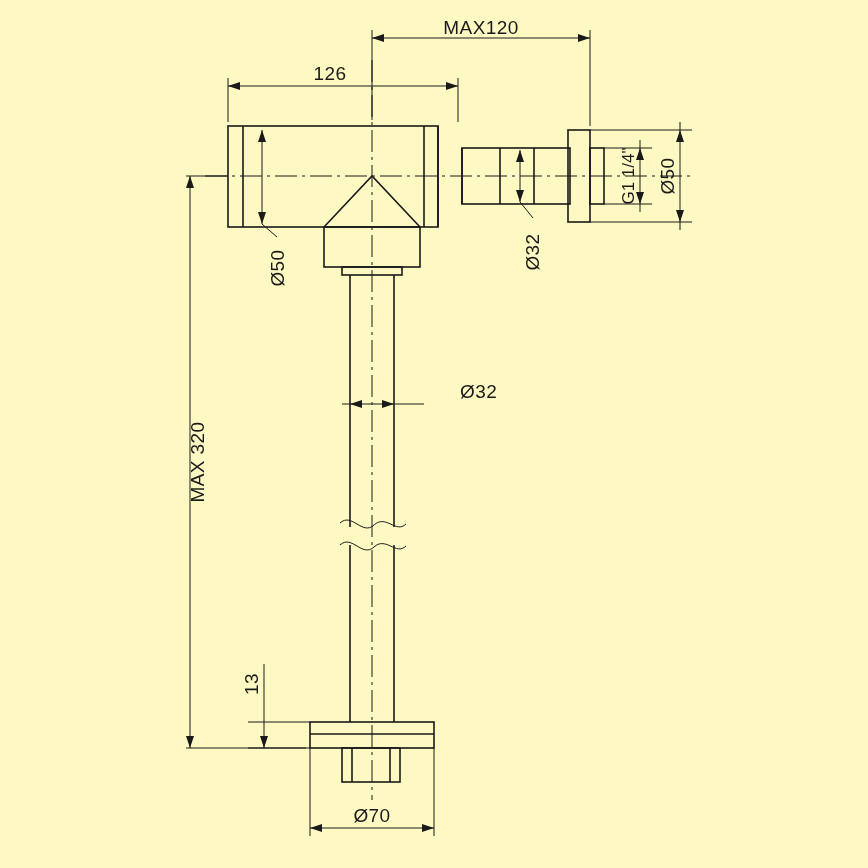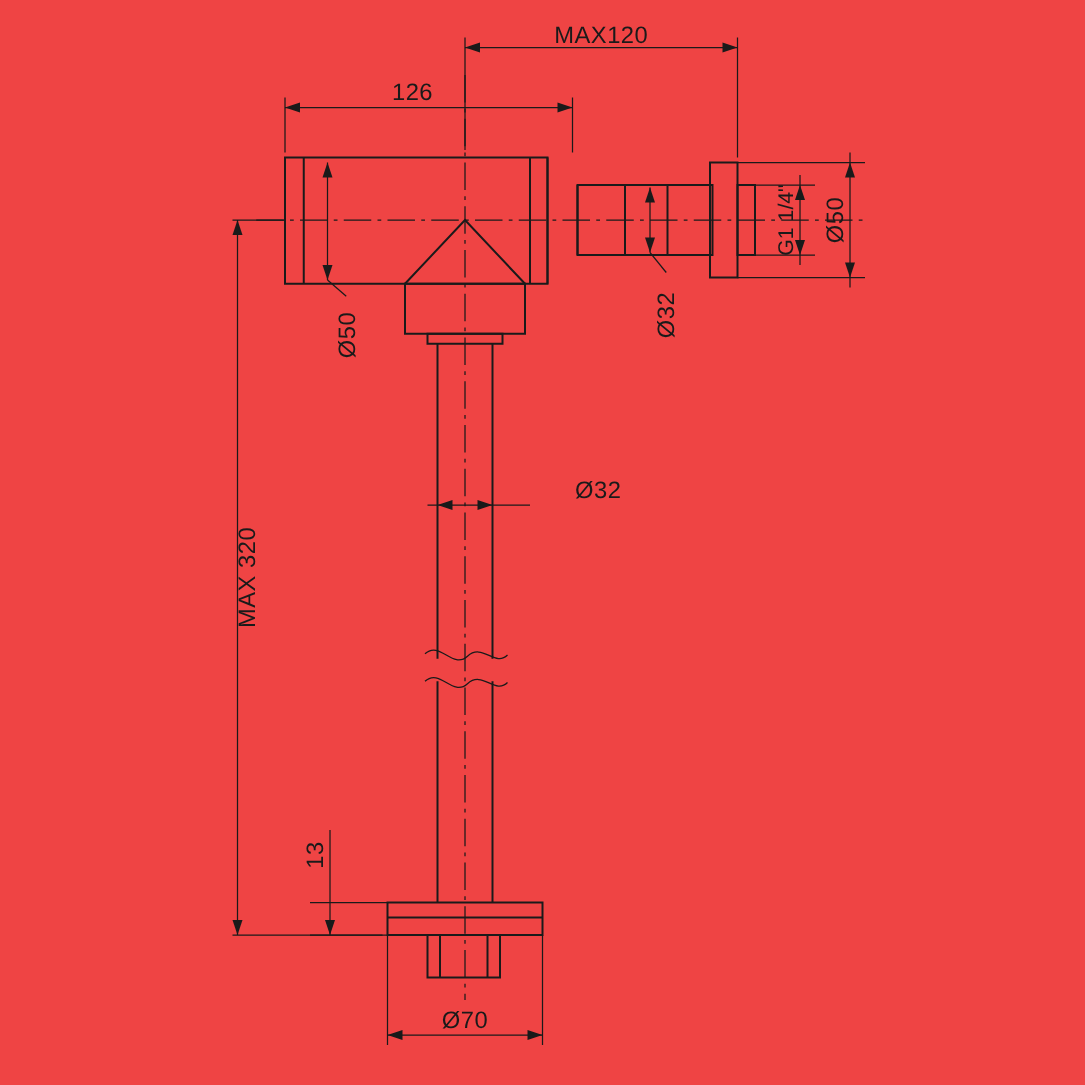--- a/index.html
+++ b/index.html
@@ -7,21 +7,21 @@
     padding: 0;
     background: #ffffff;
   }
   body {
     font-family: "Liberation Sans", sans-serif;
   }
   #drawing-root {
     position: relative;
     width: 868px;
     height: 868px;
-    background: #ef4444;
+    background: #fef9c3;
     overflow: hidden;
   }
   svg.tech-drawing {
     position: absolute;
     left: 0;
     top: 0;
     width: 868px;
     height: 868px;
   }
   .solid {

